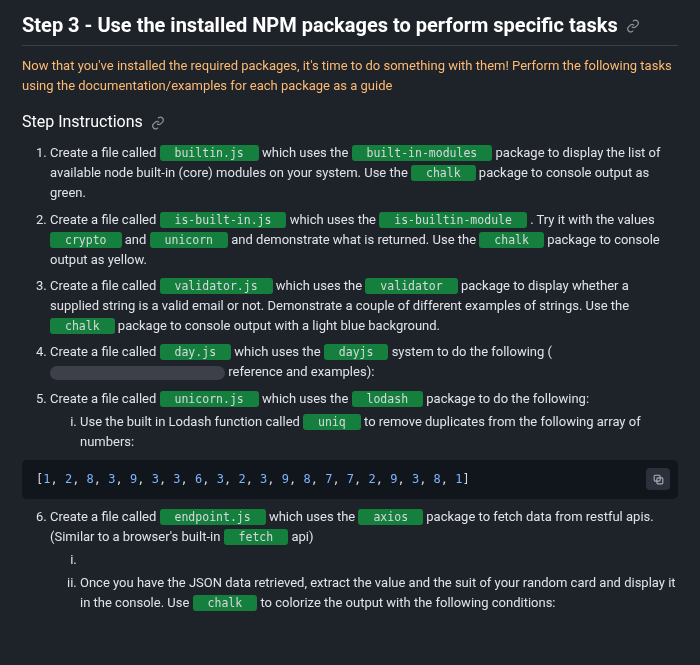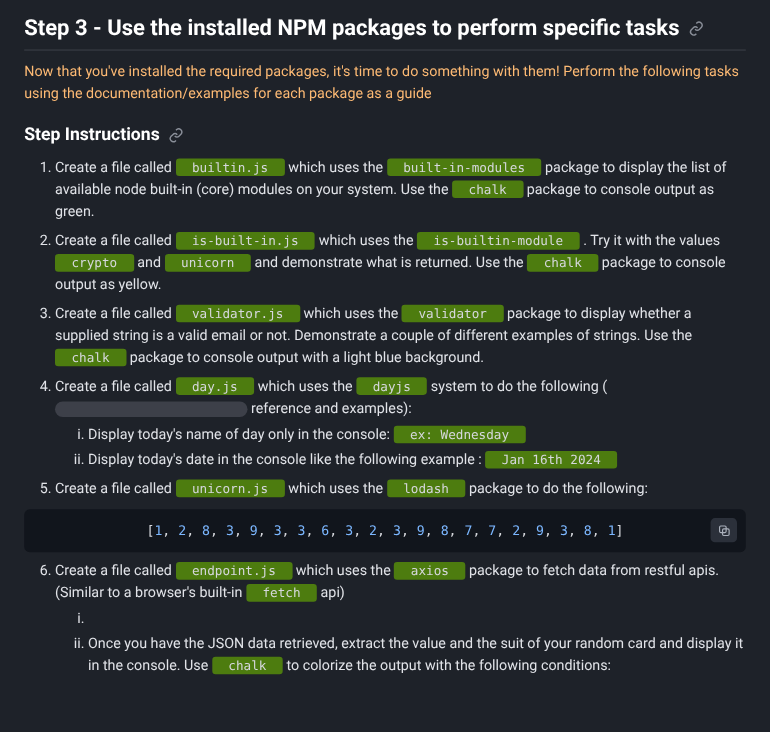--- a/index.html
+++ b/index.html
@@ -20,41 +20,41 @@
     color: #fff;
     margin-bottom: 4px;
     display: flex;
     align-items: center;
     gap: 8px;
   }
   .hr { border-bottom: 1px solid #3a3e46; margin-bottom: 10px; }
   p.intro { margin-bottom: 14px; color: #fdba74; }
   h3.subhead {
     font-size: 16px;
-    font-weight: 700;
+    font-weight: 400;
     color: #fff;
     display: flex;
     align-items: center;
     gap: 8px;
     margin-bottom: 8px;
   }
   .link-icon {
     width: 14px; height: 14px;
     display: inline-flex; align-items: center; justify-content: center;
     color: #8a8f99;
   }
   .link-icon svg { width: 14px; height: 14px; }
   ol.main-list { list-style: decimal; padding-left: 28px; }
   ol.main-list > li { margin-bottom: 6px; }
   ol.roman { list-style: lower-roman; padding-left: 30px; margin-top: 3px; }
   ol.roman > li { margin-bottom: 3px; }
   ol.alpha { list-style: lower-alpha; padding-left: 28px; margin-top: 3px; }
   ol.alpha > li { margin-bottom: 3px; }
   code.inline {
-    background: #4d7c0f;
+    background: #15803d;
     color: #d6d8dd;
     font-family: "SFMono-Regular", Consolas, monospace;
     font-size: 11.5px;
     padding: 1px 15px;
     border-radius: 3px;
     white-space: nowrap;
   }
   .blank-link {
     display: inline-block;
     background: #3d4049;
@@ -64,21 +64,20 @@
     vertical-align: middle;
   }
   .codeblock {
     position: relative;
     background: #11151c;
     border-radius: 5px;
     padding: 10px 14px;
     margin: 8px 0 8px -28px;
     font-family: "SFMono-Regular", Consolas, monospace;
     font-size: 12px;
-    text-align: center;
   }
   .codeblock .copy-btn {
     position: absolute;
     right: 8px; top: 8px;
     background: #2b303a;
     border-radius: 4px;
     width: 24px; height: 22px;
     display: flex; align-items: center; justify-content: center;
     color: #aab0bb;
     cursor: pointer;
@@ -122,28 +121,27 @@
   <li>
     <span>Create a file called </span><code class="inline">is-built-in.js</code><span> which uses the </span><code class="inline">is-builtin-module</code><span> . Try it with the values </span><code class="inline">crypto</code><span> and </span><code class="inline">unicorn</code><span> and demonstrate what is returned. Use the </span><code class="inline">chalk</code><span> package to console output as yellow.</span>
   </li>
 
   <li>
     <span>Create a file called </span><code class="inline">validator.js</code><span> which uses the </span><code class="inline">validator</code><span> package to display whether a supplied string is a valid email or not. Demonstrate a couple of different examples of strings. Use the </span><code class="inline">chalk</code><span> package to console output with a light blue background.</span>
   </li>
 
   <li>
     <span>Create a file called </span><code class="inline">day.js</code><span> which uses the </span><code class="inline">dayjs</code><span> system to do the following (</span><span class="blank-link"></span><span> reference and examples):</span>
-    <ol class="roman">
-      <li><span>Display today's name of day only in the console: </span><code class="inline">ex: Wednesday</code></li>
-      <li><span>Display today's date in the console like the following example : </span><code class="inline">Jan 16th 2024</code></li>
-    </ol>
   </li>
 
   <li>
     <span>Create a file called </span><code class="inline">unicorn.js</code><span> which uses the </span><code class="inline">lodash</code><span> package to do the following:</span>
+    <ol class="roman">
+      <li><span>Use the built in Lodash function called </span><code class="inline">uniq</code><span> to remove duplicates from the following array of numbers:</span></li>
+    </ol>
     <div class="codeblock">
       <span id="array-render"><span class="tok-punc">[</span><span class="tok-num">1</span><span class="tok-punc">, </span><span class="tok-num">2</span><span class="tok-punc">, </span><span class="tok-num">8</span><span class="tok-punc">, </span><span class="tok-num">3</span><span class="tok-punc">, </span><span class="tok-num">9</span><span class="tok-punc">, </span><span class="tok-num">3</span><span class="tok-punc">, </span><span class="tok-num">3</span><span class="tok-punc">, </span><span class="tok-num">6</span><span class="tok-punc">, </span><span class="tok-num">3</span><span class="tok-punc">, </span><span class="tok-num">2</span><span class="tok-punc">, </span><span class="tok-num">3</span><span class="tok-punc">, </span><span class="tok-num">9</span><span class="tok-punc">, </span><span class="tok-num">8</span><span class="tok-punc">, </span><span class="tok-num">7</span><span class="tok-punc">, </span><span class="tok-num">7</span><span class="tok-punc">, </span><span class="tok-num">2</span><span class="tok-punc">, </span><span class="tok-num">9</span><span class="tok-punc">, </span><span class="tok-num">3</span><span class="tok-punc">, </span><span class="tok-num">8</span><span class="tok-punc">, </span><span class="tok-num">1</span><span class="tok-punc">]</span></span>
       <div class="copy-btn">
         <svg viewBox="0 0 24 24" fill="none" stroke="currentColor" stroke-width="2">
             <rect x="9" y="9" width="11" height="11" rx="2"></rect>
             <rect x="4" y="4" width="11" height="11" rx="2"></rect>
           </svg>
       </div>
     </div>
   </li>

